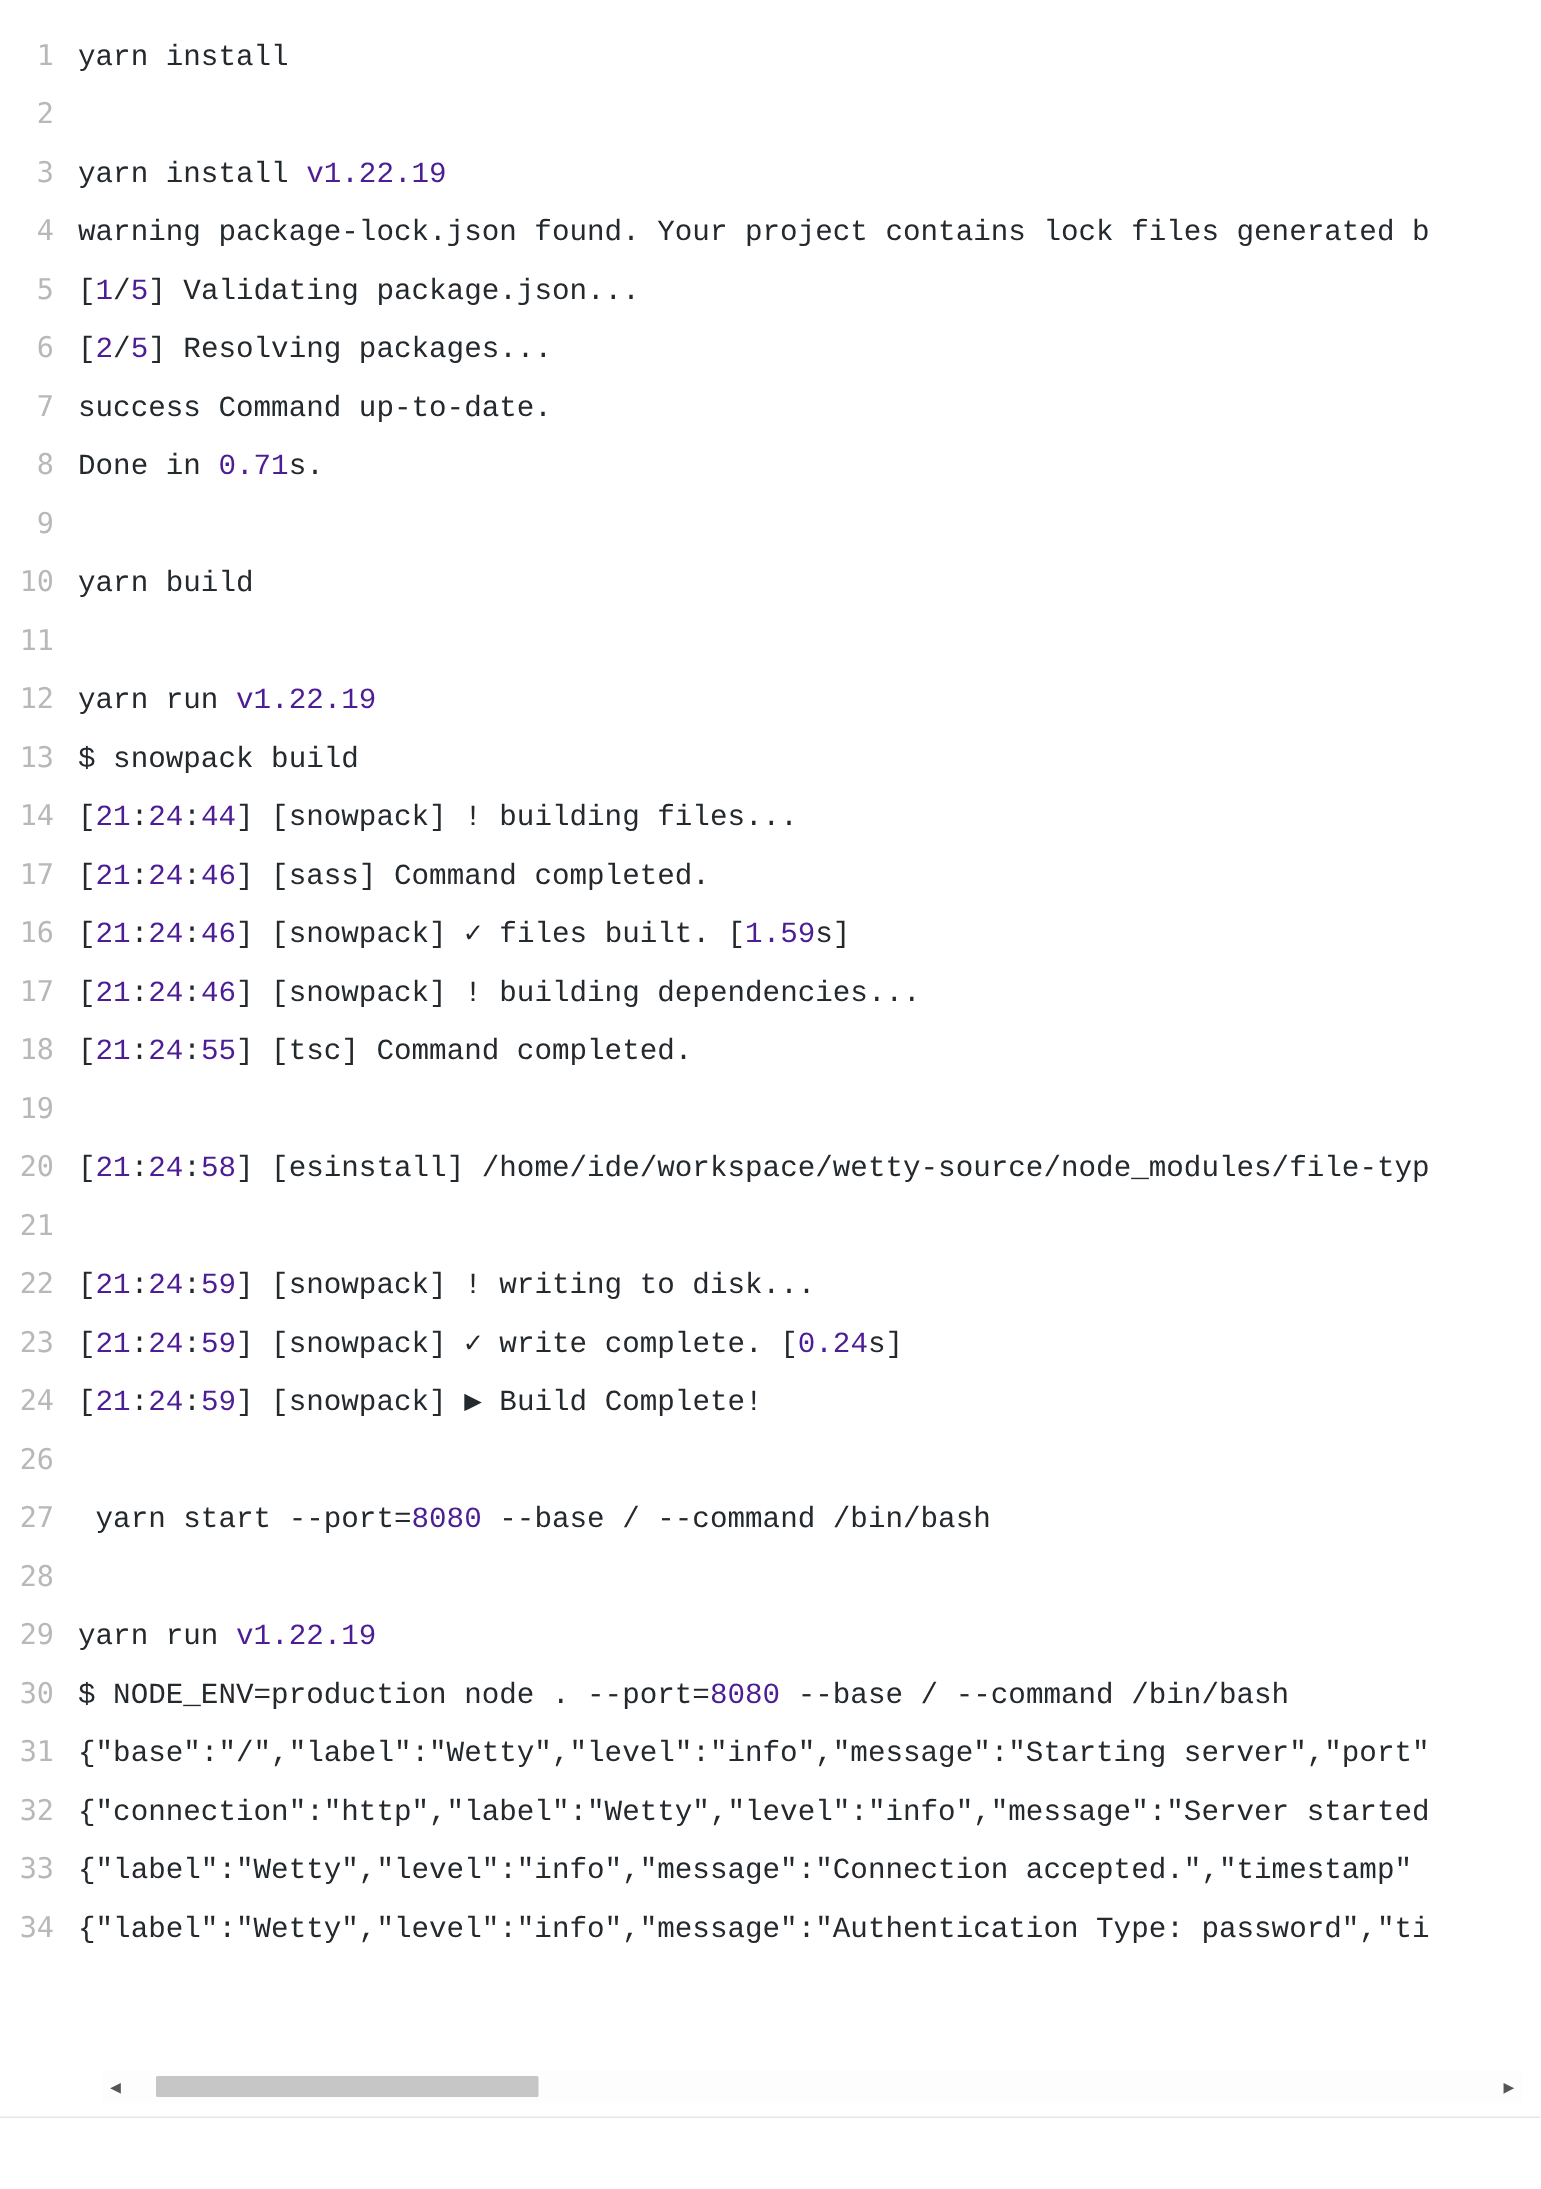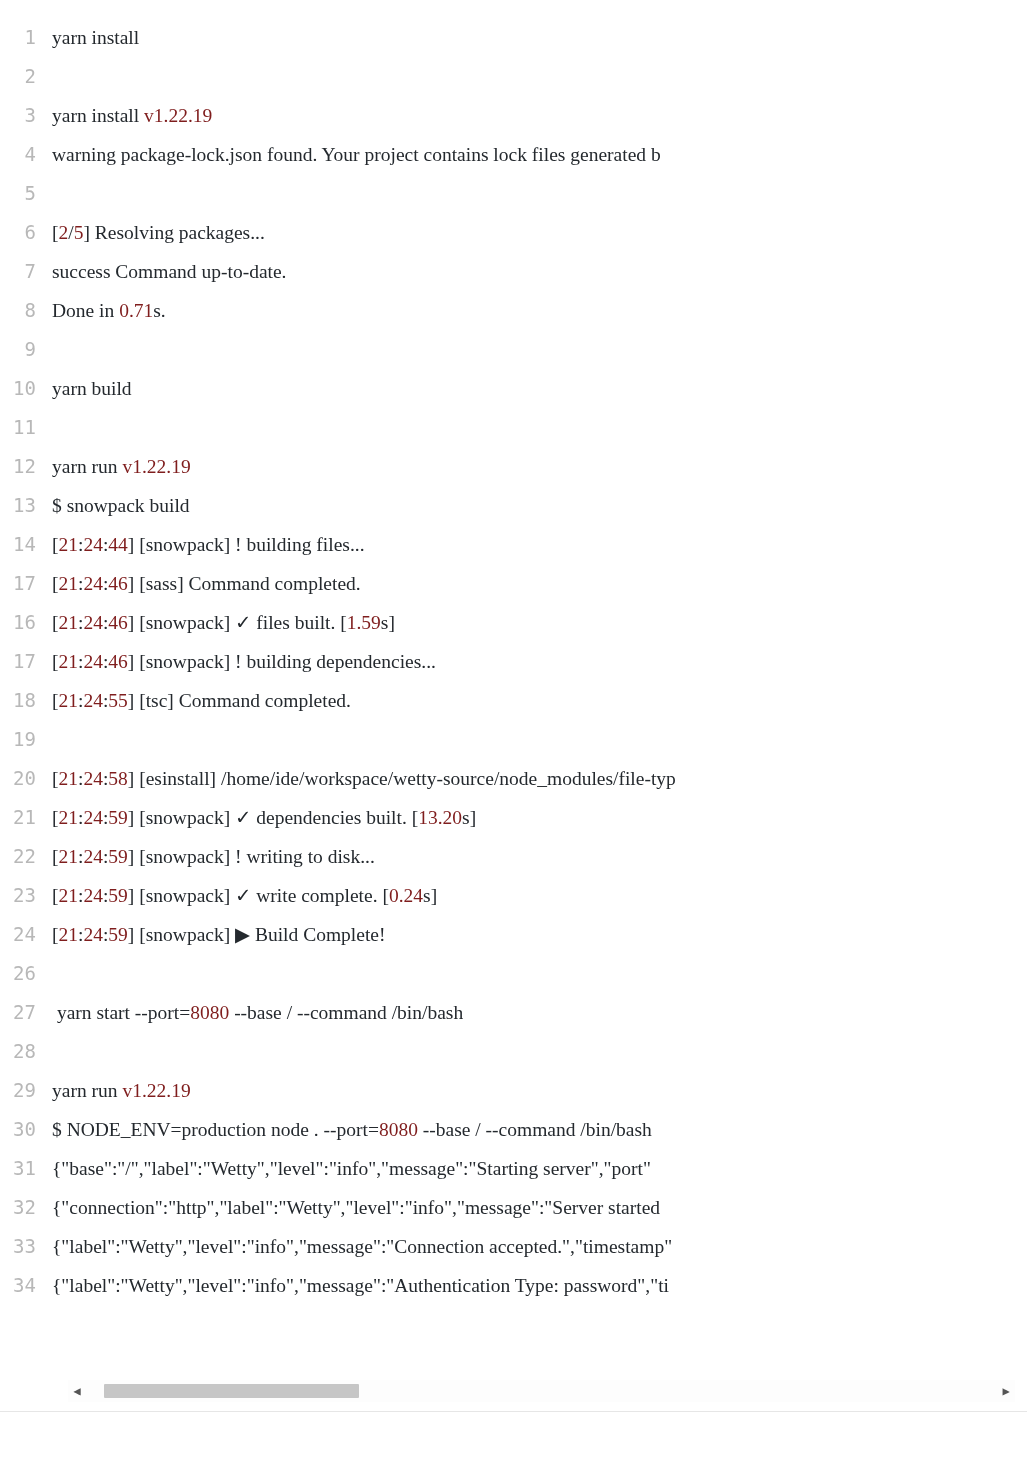--- a/index.html
+++ b/index.html
@@ -43,25 +43,25 @@
     padding-right: 16px;
     box-sizing: border-box;
     color: #b8b8b8;
     font-size: 19px;
     font-family: "DejaVu Sans Mono", monospace;
     user-select: none;
   }
   .content {
     font-size: 19.5px;
     color: #24292e;
-    font-family: Liberation Serif, serif;
+    font-family: Liberation Mono, monospace;
     white-space: pre;
     letter-spacing: 0px;
   }
-  .num { color: #7f1d1d; }
+  .num { color: #4c1d95; }
   .scrollbar-track {
     position: absolute;
     left: 68px;
     right: 12px;
     bottom: 57px;
     height: 22px;
     background: #fdfdfd;
     display: flex;
     align-items: center;
   }
@@ -104,37 +104,37 @@
 <body>
 
 <div class="terminal">
 
   <div class="code-area">
     <div id="lines-root">
         <div class="line"><span class="ln">1</span><span class="content">yarn install</span></div>
         <div class="line"><span class="ln">2</span><span class="content"></span></div>
         <div class="line"><span class="ln">3</span><span class="content">yarn install <span class="num">v1.22.19</span></span></div>
         <div class="line"><span class="ln">4</span><span class="content">warning package-lock.json found. Your project contains lock files generated b</span></div>
-        <div class="line"><span class="ln">5</span></div>
+        <div class="line"><span class="ln">5</span><span class="content">[<span class="num">1</span>/<span class="num">5</span>] Validating package.json...</span></div>
         <div class="line"><span class="ln">6</span><span class="content">[<span class="num">2</span>/<span class="num">5</span>] Resolving packages...</span></div>
         <div class="line"><span class="ln">7</span><span class="content">success Command up-to-date.</span></div>
         <div class="line"><span class="ln">8</span><span class="content">Done in <span class="num">0.71</span>s.</span></div>
         <div class="line"><span class="ln">9</span><span class="content"></span></div>
         <div class="line"><span class="ln">10</span><span class="content">yarn build</span></div>
         <div class="line"><span class="ln">11</span><span class="content"></span></div>
         <div class="line"><span class="ln">12</span><span class="content">yarn run <span class="num">v1.22.19</span></span></div>
         <div class="line"><span class="ln">13</span><span class="content">$ snowpack build</span></div>
         <div class="line"><span class="ln">14</span><span class="content">[<span class="num">21</span>:<span class="num">24</span>:<span class="num">44</span>] [snowpack] ! building files...</span></div>
         <div class="line"><span class="ln">17</span><span class="content">[<span class="num">21</span>:<span class="num">24</span>:<span class="num">46</span>] [sass] Command completed.</span></div>
         <div class="line"><span class="ln">16</span><span class="content">[<span class="num">21</span>:<span class="num">24</span>:<span class="num">46</span>] [snowpack] ✓ files built. [<span class="num">1.59</span>s]</span></div>
         <div class="line"><span class="ln">17</span><span class="content">[<span class="num">21</span>:<span class="num">24</span>:<span class="num">46</span>] [snowpack] ! building dependencies...</span></div>
         <div class="line"><span class="ln">18</span><span class="content">[<span class="num">21</span>:<span class="num">24</span>:<span class="num">55</span>] [tsc] Command completed.</span></div>
         <div class="line"><span class="ln">19</span></div>
         <div class="line"><span class="ln">20</span><span class="content">[<span class="num">21</span>:<span class="num">24</span>:<span class="num">58</span>] [esinstall] /home/ide/workspace/wetty-source/node_modules/file-typ</span></div>
-        <div class="line"><span class="ln">21</span><span class="content">[<span class="num">21</span>:<span class="num">24</span>:<span class="num">59</span>] [snowpack] ✓ dependencies built. [<span class="num">13.20</span>s]</span></div>
+        <div class="line"><span class="ln">21</span></div>
         <div class="line"><span class="ln">22</span><span class="content">[<span class="num">21</span>:<span class="num">24</span>:<span class="num">59</span>] [snowpack] ! writing to disk...</span></div>
         <div class="line"><span class="ln">23</span><span class="content">[<span class="num">21</span>:<span class="num">24</span>:<span class="num">59</span>] [snowpack] ✓ write complete. [<span class="num">0.24</span>s]</span></div>
         <div class="line"><span class="ln">24</span><span class="content">[<span class="num">21</span>:<span class="num">24</span>:<span class="num">59</span>] [snowpack] ▶ Build Complete!</span></div>
         <div class="line"><span class="ln">26</span><span class="content"></span></div>
         <div class="line"><span class="ln">27</span><span class="content"> yarn start --port=<span class="num">8080</span> --base / --command /bin/bash</span></div>
         <div class="line"><span class="ln">28</span><span class="content"></span></div>
         <div class="line"><span class="ln">29</span><span class="content">yarn run <span class="num">v1.22.19</span></span></div>
         <div class="line"><span class="ln">30</span><span class="content">$ NODE_ENV=production node . --port=<span class="num">8080</span> --base / --command /bin/bash</span></div>
         <div class="line"><span class="ln">31</span><span class="content">{"base":"/","label":"Wetty","level":"info","message":"Starting server","port"</span></div>
         <div class="line"><span class="ln">32</span><span class="content">{"connection":"http","label":"Wetty","level":"info","message":"Server started</span></div>

